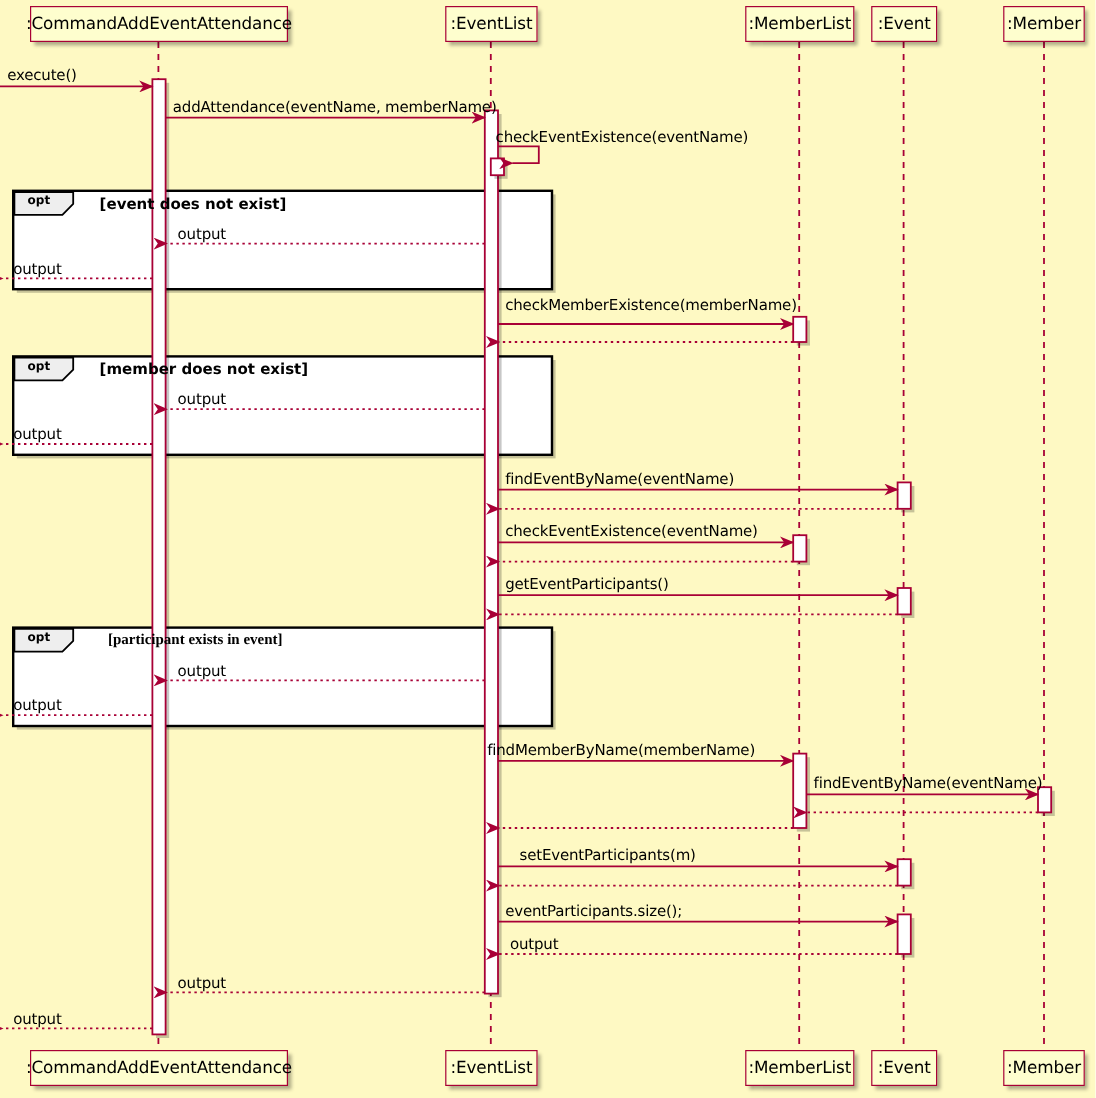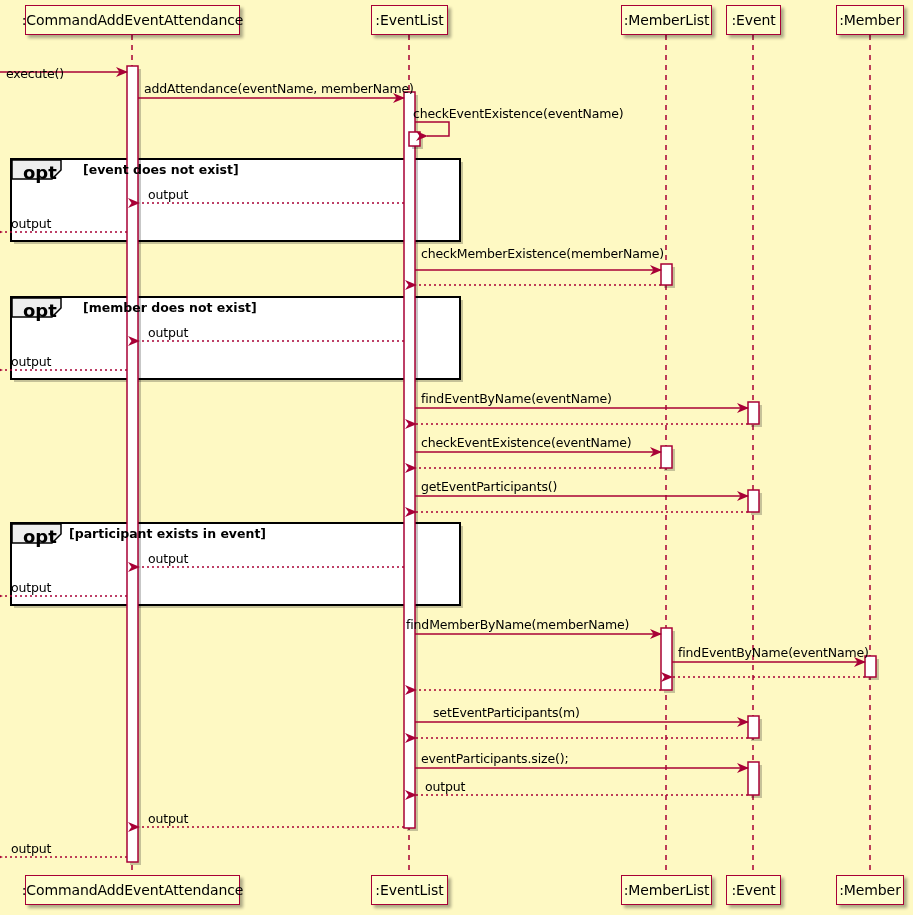--- a/index.html
+++ b/index.html
@@ -29,21 +29,21 @@
   }
   .opt-cond{
     position:absolute;
     font-size:12.5px;
     font-weight:bold;
     color:#000;
     white-space:nowrap;
   }
   .opt-kw{
     position:absolute;
-    font-size:18px;
+    font-size:10px;
     font-weight:bold;
     color:#000;
     white-space:nowrap;
   }
 </style>
 </head>
 <body>
 
 <div id="diagram">
 
@@ -159,21 +159,21 @@
       </div>
       <div class="lifeline-box" style="left: 726px; top: 875px; width: 55px; height: 30px;">
         <span>:Event</span>
       </div>
       <div class="lifeline-box" style="left: 836px; top: 875px; width: 68px; height: 30px;">
         <span>:Member</span>
       </div>
     </div>
 
   <div id="msg-labels">
-      <div class="msg-label" style="left: 6px; top: 66px; text-align: center;">execute()</div>
+      <div class="msg-label" style="left: 6px; top: 55px; text-align: center;">execute()</div>
       <div class="msg-label" style="left: 144px; top: 81px;">addAttendance(eventName, memberName)</div>
       <div class="msg-label" style="left: 413px; top: 106px;">checkEventExistence(eventName)</div>
       <div class="msg-label" style="left: 148px; top: 187px;">output</div>
       <div class="msg-label" style="left: 11px; top: 216px;">output</div>
       <div class="msg-label" style="left: 421px; top: 246px;">checkMemberExistence(memberName)</div>
       <div class="msg-label" style="left: 148px; top: 325px;">output</div>
       <div class="msg-label" style="left: 11px; top: 354px;">output</div>
       <div class="msg-label" style="left: 421px; top: 391px;">findEventByName(eventName)</div>
       <div class="msg-label" style="left: 421px; top: 435px;">checkEventExistence(eventName)</div>
       <div class="msg-label" style="left: 421px; top: 479px;">getEventParticipants()</div>
@@ -187,16 +187,16 @@
       <div class="msg-label" style="left: 148px; top: 811px;">output</div>
       <div class="msg-label" style="left: 11px; top: 841px;">output</div>
     </div>
 
   <div id="frag-labels">
       <div class="opt-kw" style="left: 23px; top: 162px;">opt</div>
       <div class="opt-cond" style="left: 83px; top: 162px;">[event does not exist]</div>
       <div class="opt-kw" style="left: 23px; top: 300px;">opt</div>
       <div class="opt-cond" style="left: 83px; top: 300px;">[member does not exist]</div>
       <div class="opt-kw" style="left: 23px; top: 526px;">opt</div>
-      <div class="opt-cond" style="left: 69px; top: 526px;">[participant exists in event]</div>
+      <div class="opt-cond" style="left: 90px; top: 526px; font-family: Liberation Serif, serif;">[participant exists in event]</div>
     </div>
 
 </div>
 
 </body></html>

